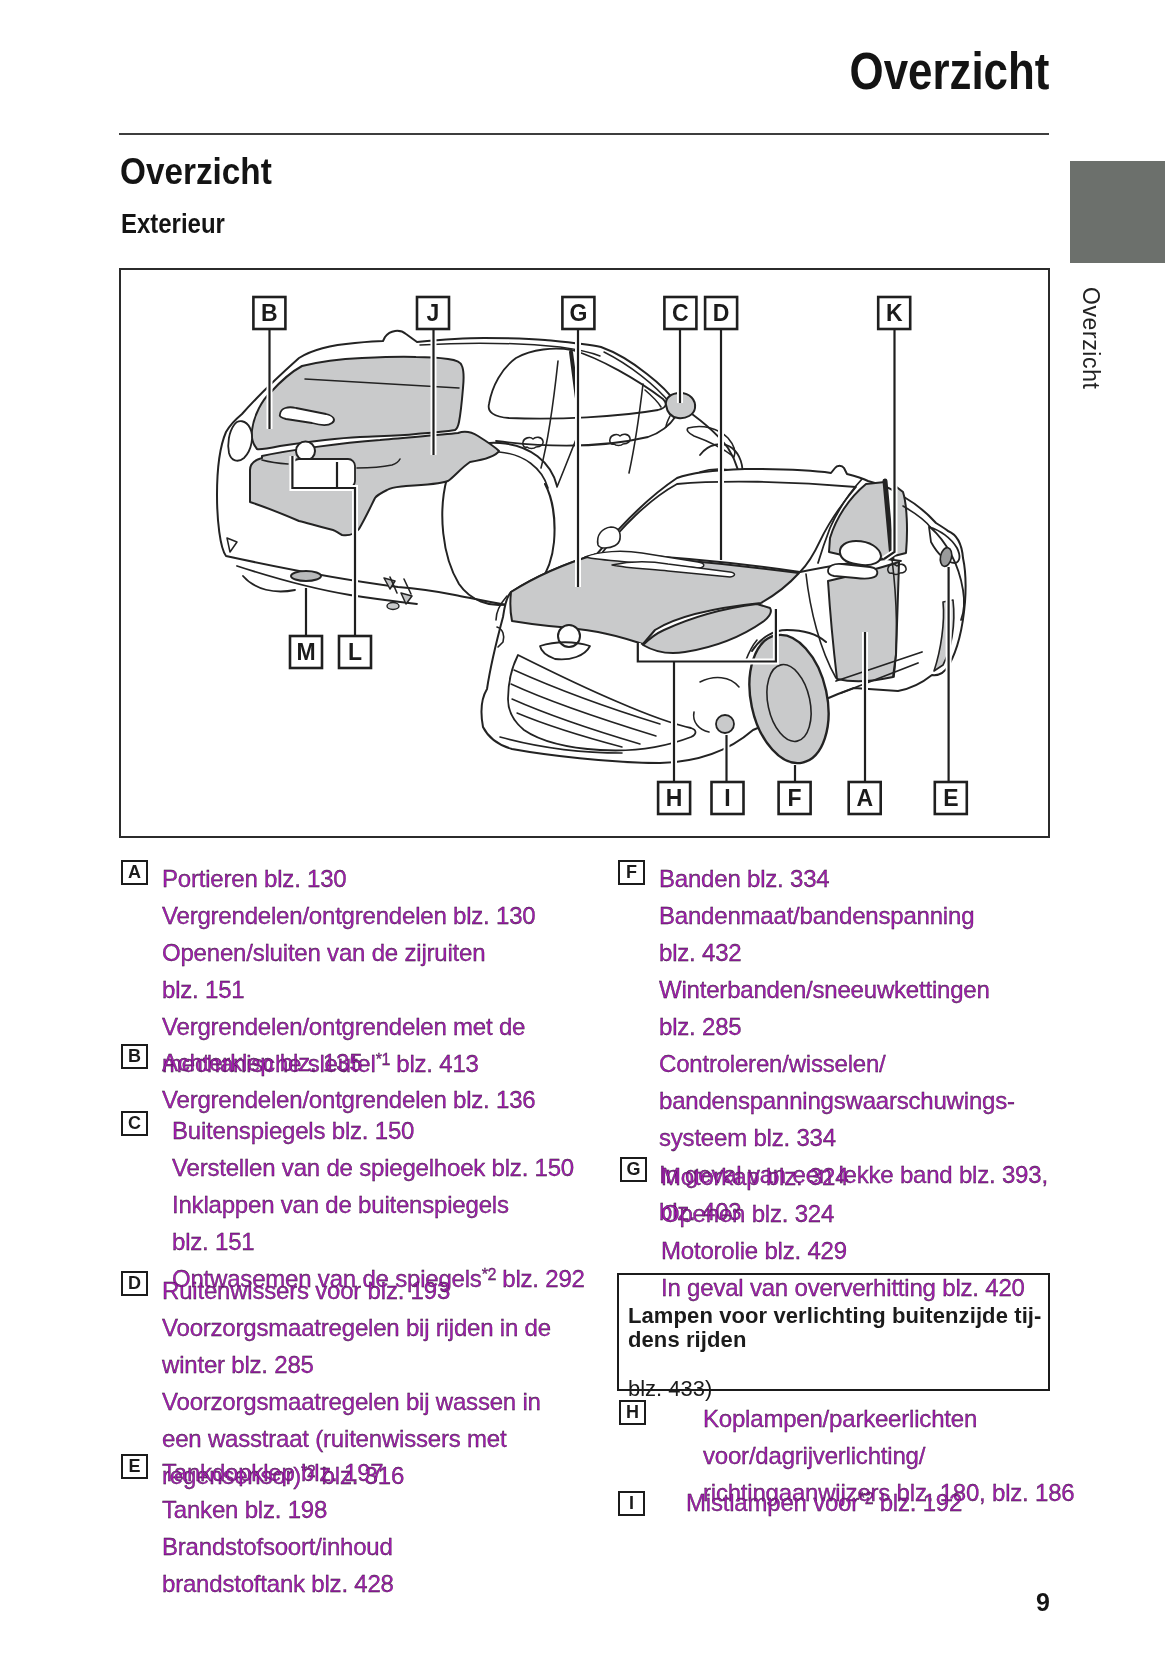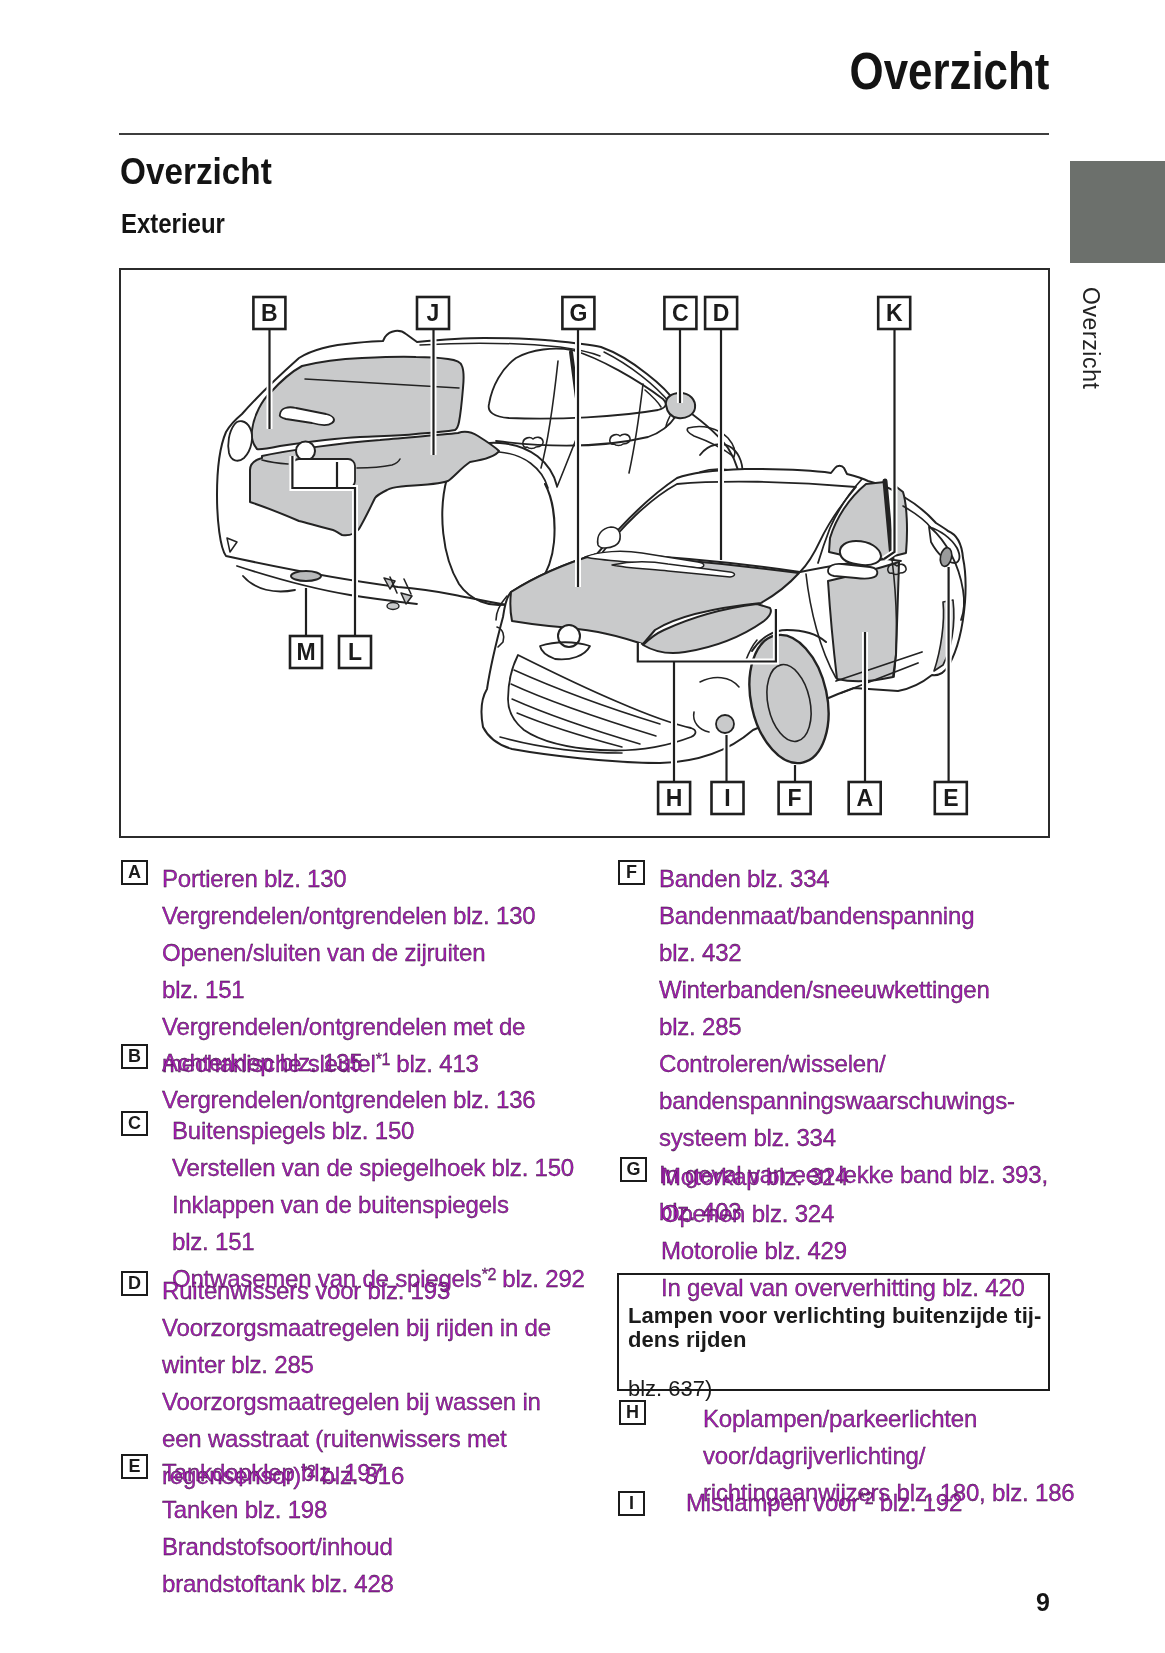--- a/index.html
+++ b/index.html
@@ -245,21 +245,21 @@
 <div class="lbl" style="left:618px;top:860px;">F</div>
 <div class="abs itemtxt" style="left:659px;top:860.3px;">Banden blz. 334<br>Bandenmaat/bandenspanning<br>blz. 432<br>Winterbanden/sneeuwkettingen<br>blz. 285<br>Controleren/wisselen/<br>bandenspanningswaarschuwings-<br>systeem blz. 334<br>In geval van een lekke band blz. 393,<br>blz. 403</div>
 
 <div class="lbl" style="left:620px;top:1157px;">G</div>
 <div class="abs itemtxt" style="left:661px;top:1157.9px;">Motorkap blz. 324<br>Openen blz. 324<br>Motorolie blz. 429<br>In geval van oververhitting blz. 420</div>
 
 <div class="abs" style="left:617px;top:1273px;width:433px;height:118px;border:2px solid #1b1b1b;box-sizing:border-box;"></div>
 <div class="abs" style="left:628px;top:1276px;font-size:22px;line-height:24.4px;white-space:nowrap;margin-top:28px;">
   <span style="font-weight:bold;letter-spacing:0.1px;">Lampen voor verlichting buitenzijde tij-<br>dens rijden</span><br>
   <br>
-  <span>blz. 637)</span>
+  <span>blz. 433)</span>
 </div>
 <div class="lbl" style="left:619px;top:1400px;">H</div>
 <div class="abs itemtxt" style="left:659px;top:1399.5px;margin-left:44px;">Koplampen/parkeerlichten<br>voor/dagrijverlichting/<br>richtingaanwijzers blz. 180, blz. 186</div>
 
 <div class="lbl" style="left:618px;top:1491px;">I</div>
 <div class="abs itemtxt" style="left:686px;top:1484.3px;">Mistlampen voor<sup>*2</sup> blz. 192</div>
 
 <div class="abs ttl" style="right:115px;top:1588px;font-size:25px;">9</div>
 
 </body></html>

